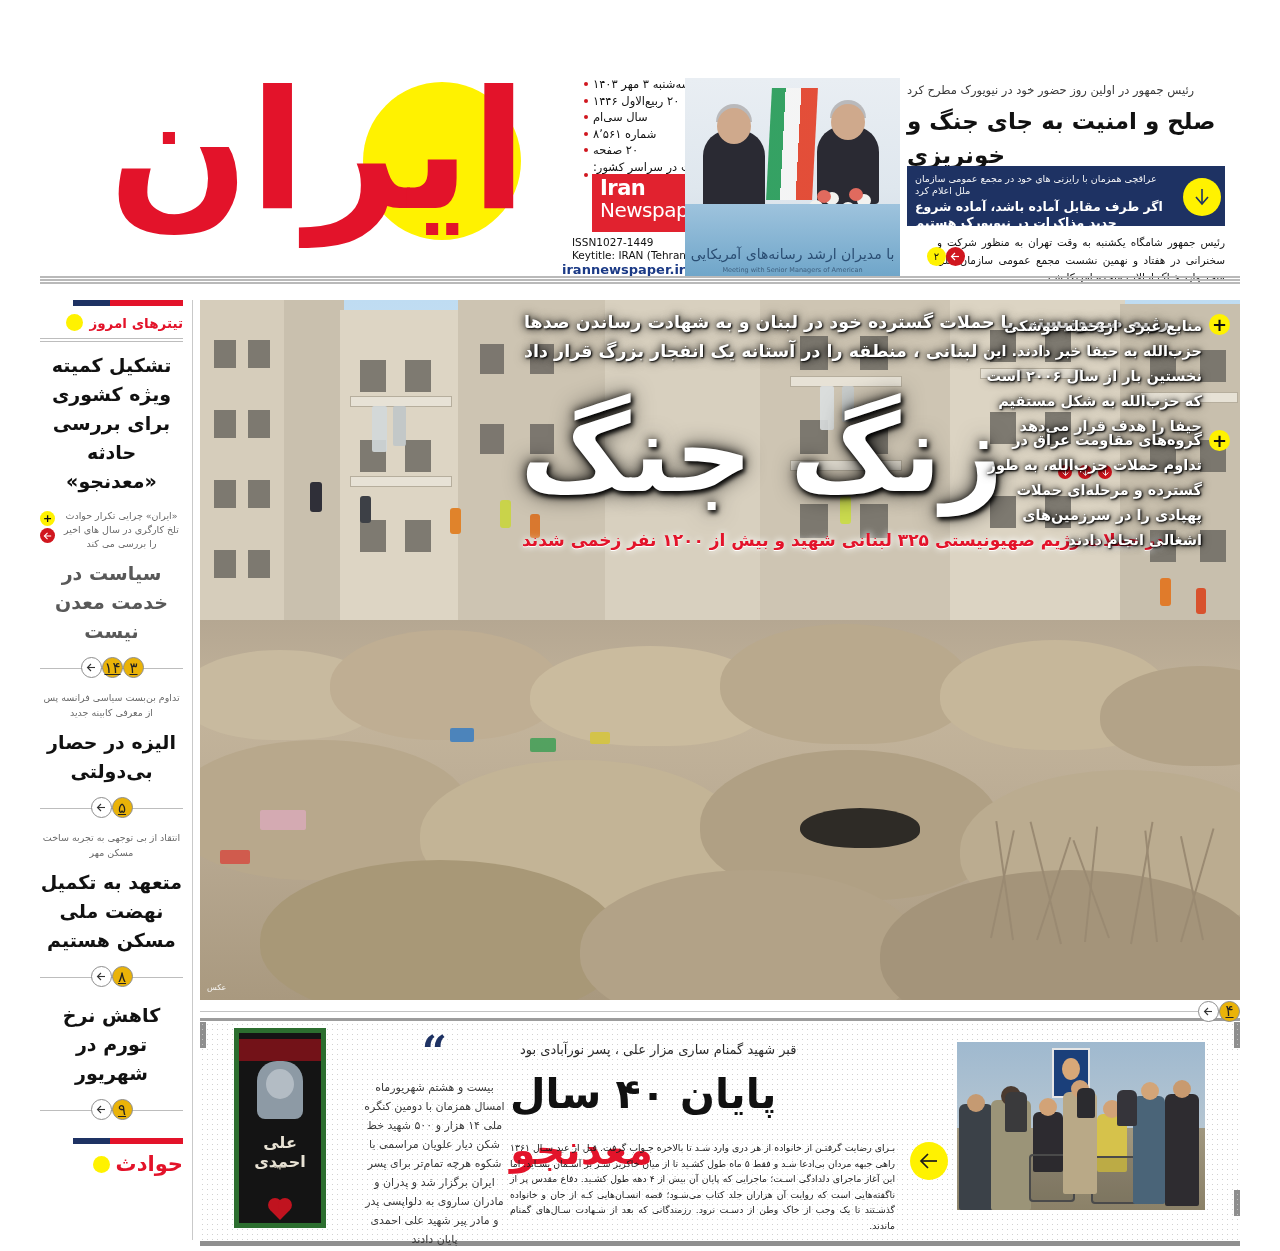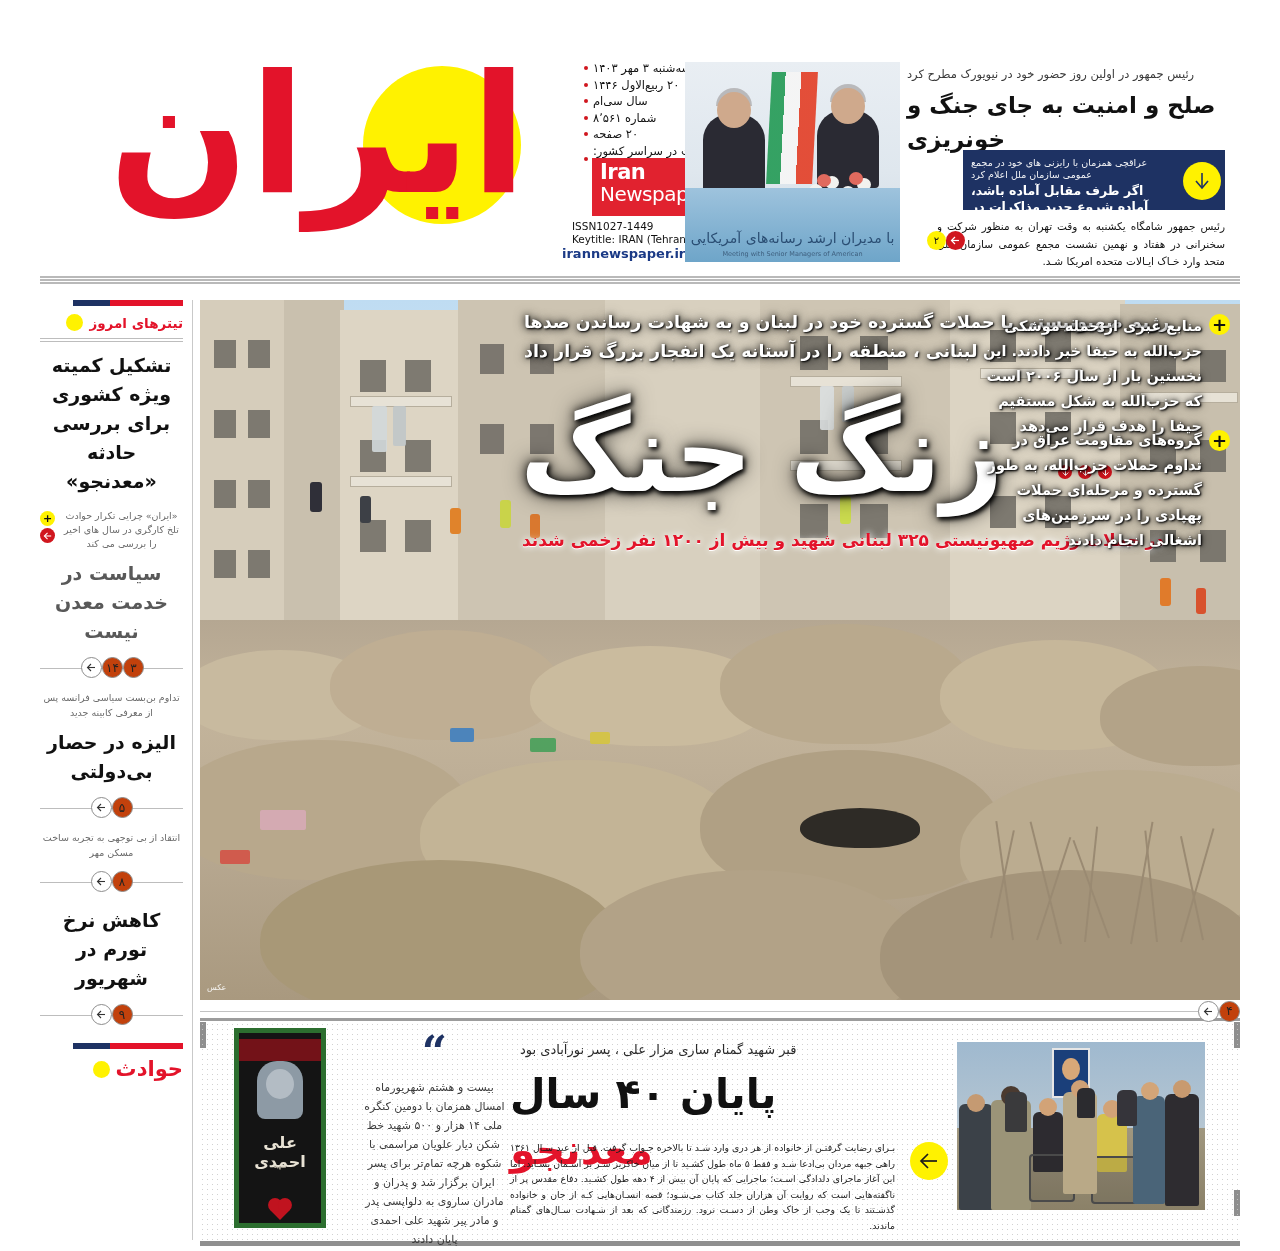--- a/index.html
+++ b/index.html
@@ -5,21 +5,21 @@
 <style>
   html,body{margin:0;padding:0;background:#ffffff;}
   body{
     width:1280px;height:1251px;position:relative;overflow:hidden;
     font-family:"DejaVu Sans","Liberation Sans",sans-serif;
     color:#1a1a1a;
   }
   .page{position:absolute;inset:0;background:#fff;}
 
   
-  .masthead{position:absolute;left:0;top:0;width:1280px;height:268px;}
+  .masthead{position:absolute;left:0;top:16px;width:1280px;height:268px;}
   .logo-wrap{position:absolute;right:735px;top:28px;width:520px;height:215px;}
   .logo-dot{
     position:absolute;left:338px;top:38px;width:158px;height:158px;border-radius:50%;
     background:#fff200;
   }
   .logo-text{
     position:absolute;right:18px;top:12px;width:360px;height:190px;
     color:#e3132a;font-size:165px;line-height:190px;font-weight:700;
     text-align:center;white-space:nowrap;
     font-family:"DejaVu Sans","Liberation Sans",sans-serif;
@@ -64,21 +64,21 @@
     font-size:6.5px;direction:ltr;}
   .tp-flowers{position:absolute;left:120px;bottom:56px;width:84px;height:34px;}
   .tp-flowers i{position:absolute;width:14px;height:13px;border-radius:50%;background:#f2f2ef;}
 
   
   .top-right{position:absolute;right:55px;top:66px;width:318px;}
   .tr-kicker{font-size:11.5px;color:#3a3a3a;text-align:left;line-height:16px;direction:rtl;}
   .tr-title{font-size:23px;font-weight:700;color:#111;text-align:left;direction:rtl;
             line-height:34px;margin-top:6px;letter-spacing:-.3px;}
   .navy-box{
-    position:absolute;right:0;top:84px;width:262px;height:60px;background:#1e3263;color:#fff;
+    position:absolute;right:0;top:84px;width:318px;height:60px;background:#1e3263;color:#fff;
     box-sizing:border-box;padding:7px 58px 6px 8px;direction:rtl;text-align:left;
   }
   .navy-kicker{font-size:9.5px;line-height:12px;opacity:.95;}
   .navy-title{font-size:12.5px;font-weight:700;line-height:15.5px;margin-top:2px;}
   .navy-circle{
     position:absolute;right:4px;top:12px;width:38px;height:38px;border-radius:50%;background:#fff200;
     display:flex;align-items:center;justify-content:center;
   }
   .navy-circle svg{display:block;}
   .tr-body{
@@ -108,22 +108,22 @@
   .sb-head .txt{font-size:13.5px;font-weight:700;color:#e3132a;direction:rtl;}
   .sb-rule{margin-top:7px;height:5px;position:relative;}
   .sb-rule i{position:absolute;left:0;right:0;height:1.3px;background:#bdbdbd;}
 
   .sb-kicker{font-size:9.5px;line-height:15px;color:#6a6a6a;text-align:center;direction:rtl;margin-top:12px;}
   .sb-title{font-size:19px;font-weight:700;line-height:29px;color:#111;text-align:center;direction:rtl;margin-top:8px;}
   .sb-title.grey{color:#595959;}
   .sb-pages{display:flex;align-items:center;justify-content:center;gap:0;margin:11px 0 0;position:relative;
             flex-direction:row-reverse;}
   .sb-pages::before{content:"";position:absolute;left:0;right:0;top:50%;height:1px;background:#bdbdbd;}
-  .pcirc{width:19px;height:19px;border-radius:50%;border:1px solid #8d8d8d;background:#c2410c;position:relative;
-         display:flex;align-items:center;justify-content:center;font-size:12px;color:#222;z-index:2;}
+  .pcirc{width:19px;height:19px;border-radius:50%;border:1px solid #8d8d8d;background:#eab308;position:relative;
+         display:flex;align-items:center;justify-content:center;font-size:15px;color:#222;z-index:2;text-decoration:underline;}
   .pcirc + .pcirc{margin-right:-2px;}
   .arrowc{width:19px;height:19px;border-radius:50%;border:1px solid #8d8d8d;background:#fff;position:relative;
           display:flex;align-items:center;justify-content:center;z-index:2;}
 
   .mini-row{display:flex;gap:5px;align-items:flex-start;margin-top:13px;flex-direction:row-reverse;}
   .mini-icons{display:flex;flex-direction:column;gap:2px;flex:0 0 auto;padding-top:2px;}
   .mini-icons .pc{width:15px;height:15px;border-radius:50%;display:flex;align-items:center;justify-content:center;
                   font-size:11px;font-weight:700;color:#fff;}
   .mini-icons .pc.y{background:#fff200;color:#111;}
   .mini-icons .pc.r{background:#d0161e;}
@@ -406,20 +406,21 @@
       <span class="arrowc">
         <svg width="11" height="11" viewBox="0 0 11 11" aria-hidden="true">
           <line x1="9" y1="5.5" x2="2" y2="5.5" stroke="#333" stroke-width="1.1"></line>
           <polyline points="5,2 1.5,5.5 5,9" fill="none" stroke="#333" stroke-width="1.1"></polyline>
         </svg>
       </span>
       <span class="pcirc">۵</span>
     </div>
 
     <div class="sb-kicker">انتقاد از بی توجهی به تجربه ساخت مسکن مهر</div>
+    <div class="sb-title">متعهد به تکمیل نهضت ملی مسکن هستیم</div>
     <div class="sb-pages">
       <span class="arrowc">
         <svg width="11" height="11" viewBox="0 0 11 11" aria-hidden="true">
           <line x1="9" y1="5.5" x2="2" y2="5.5" stroke="#333" stroke-width="1.1"></line>
           <polyline points="5,2 1.5,5.5 5,9" fill="none" stroke="#333" stroke-width="1.1"></polyline>
         </svg>
       </span>
       <span class="pcirc">۸</span>
     </div>
 

